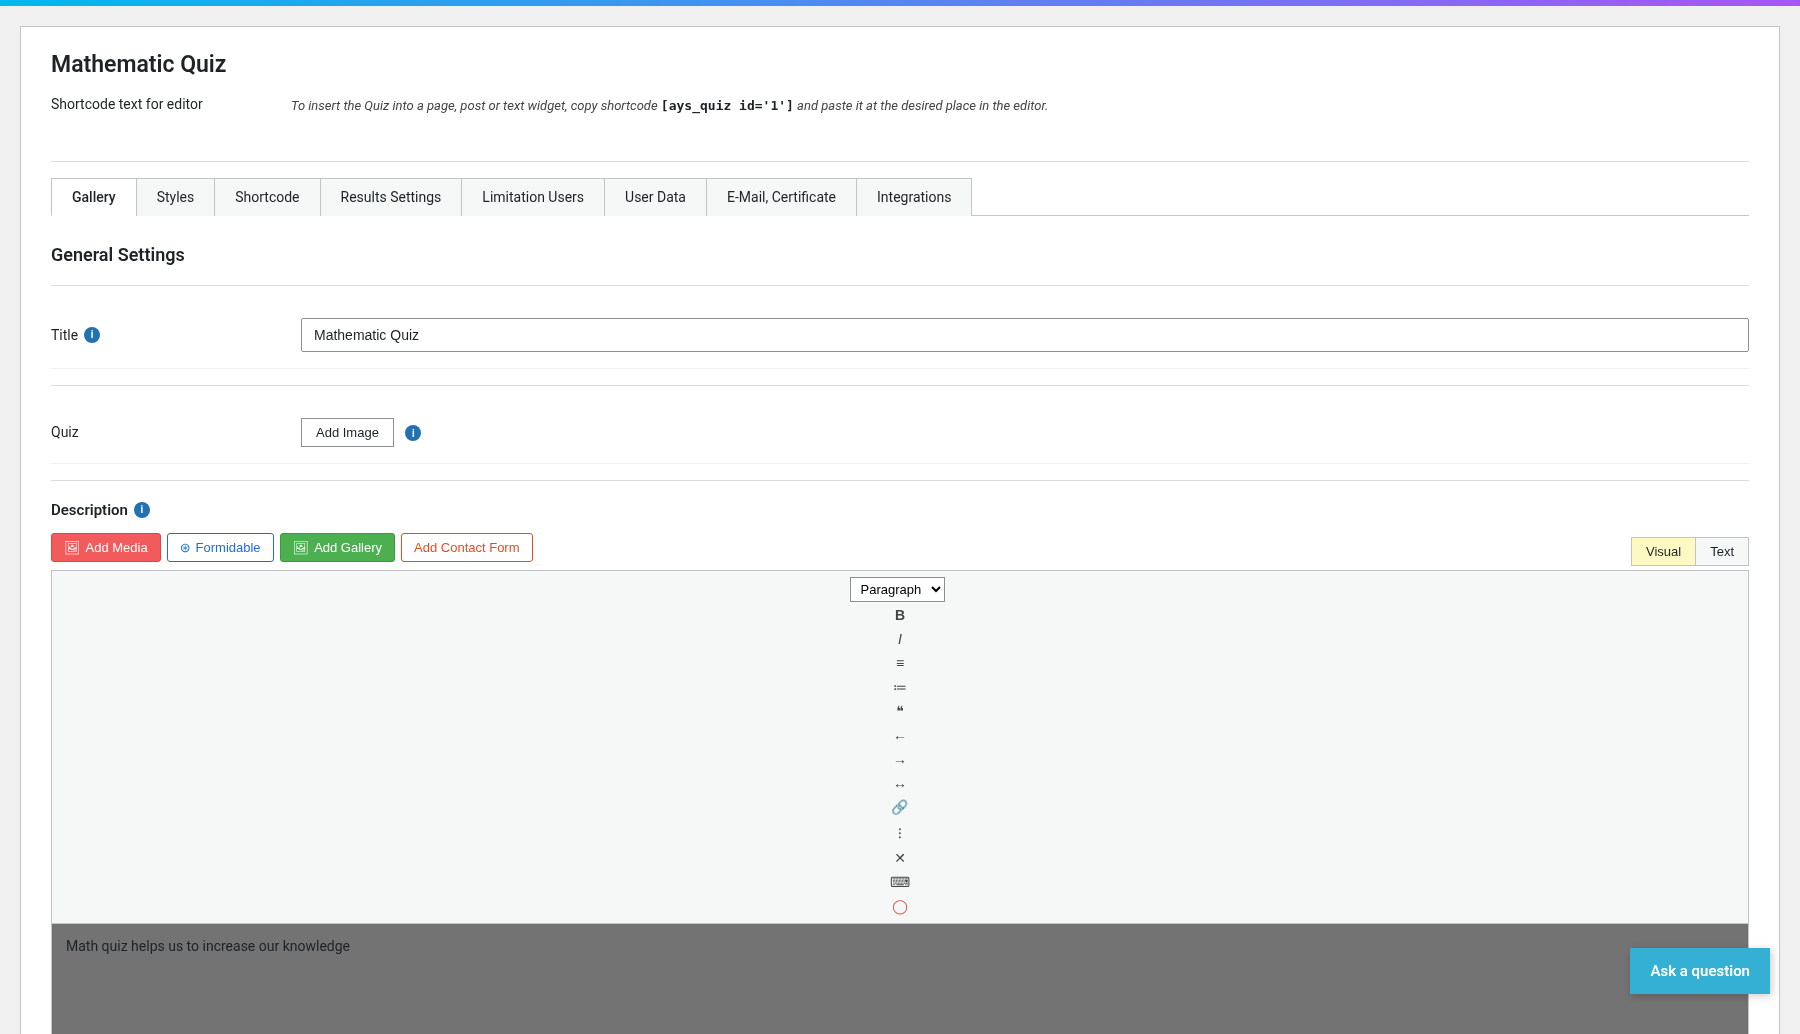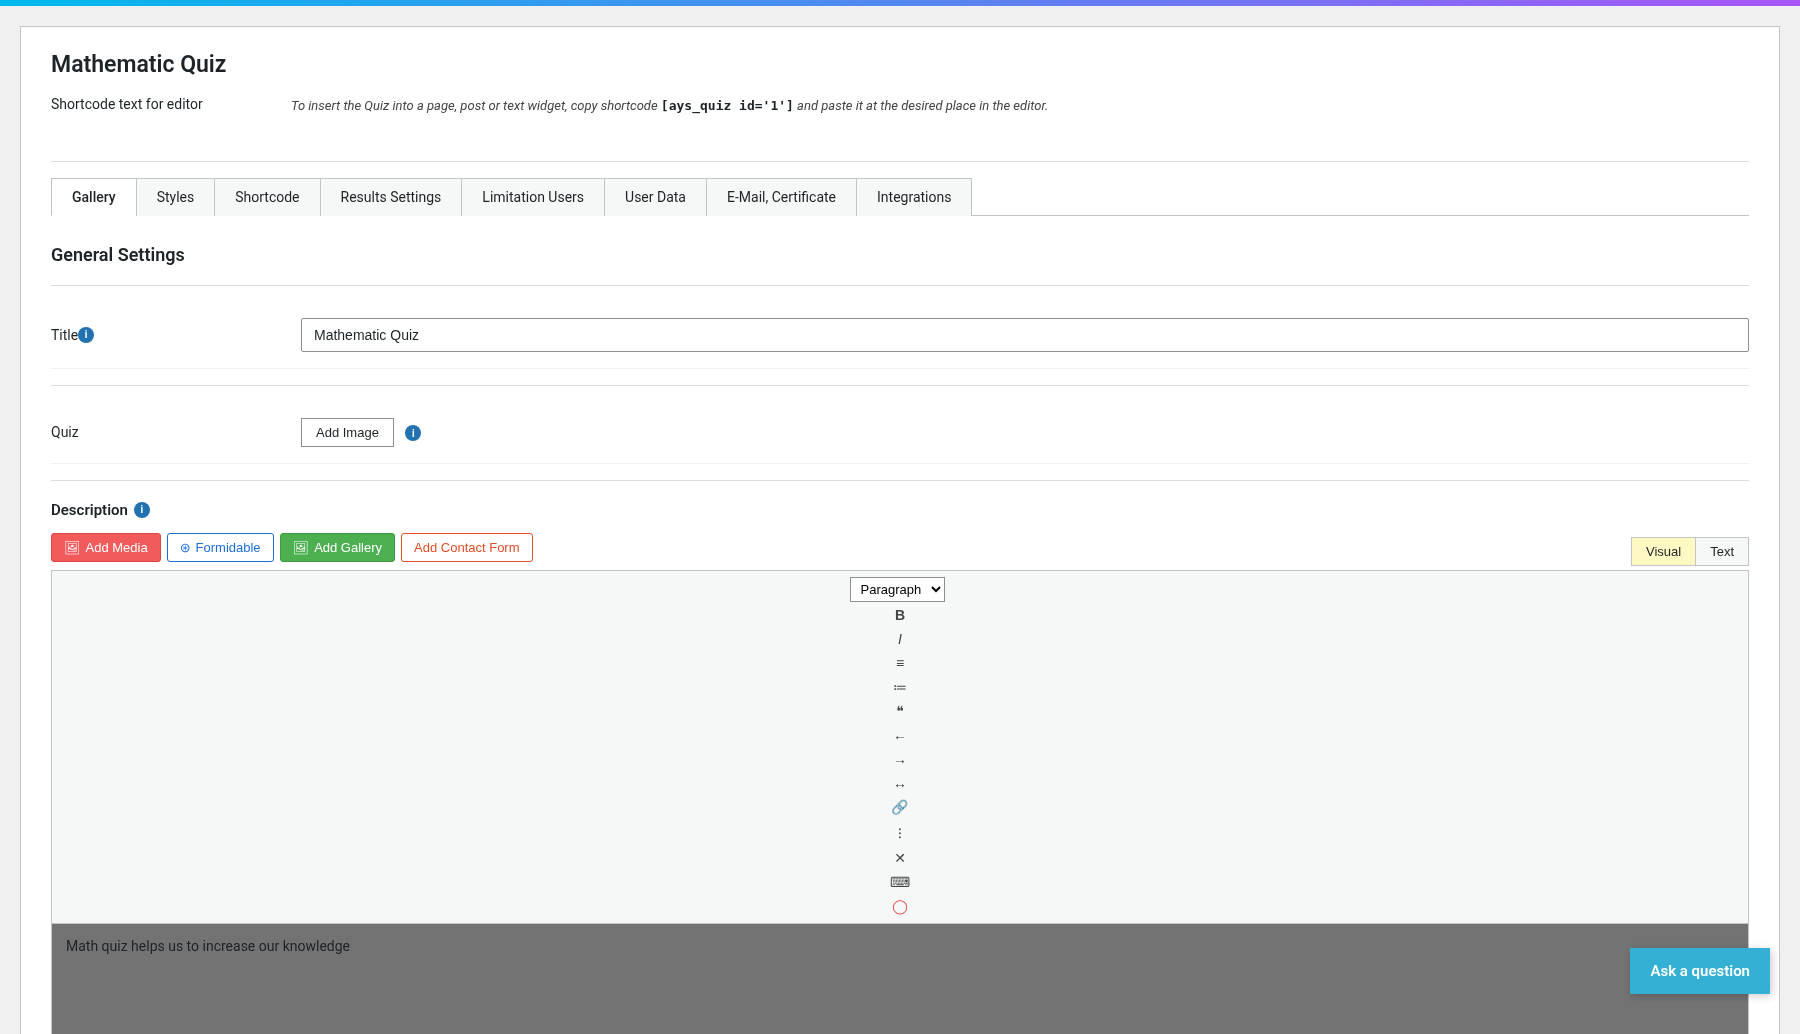--- a/index.html
+++ b/index.html
@@ -101,20 +101,21 @@
       border-bottom: 1px solid #f0f0f1;
       gap: 20px;
     }
     .form-label {
       min-width: 230px;
       font-size: 14px;
       font-weight: 400;
       color: #1d2327;
       display: flex;
       align-items: center;
+      gap: 6px;
     }
     .info-icon {
       display: inline-flex;
       align-items: center;
       justify-content: center;
       width: 16px;
       height: 16px;
       border-radius: 50%;
       background: #2271b1;
       color: #fff;

